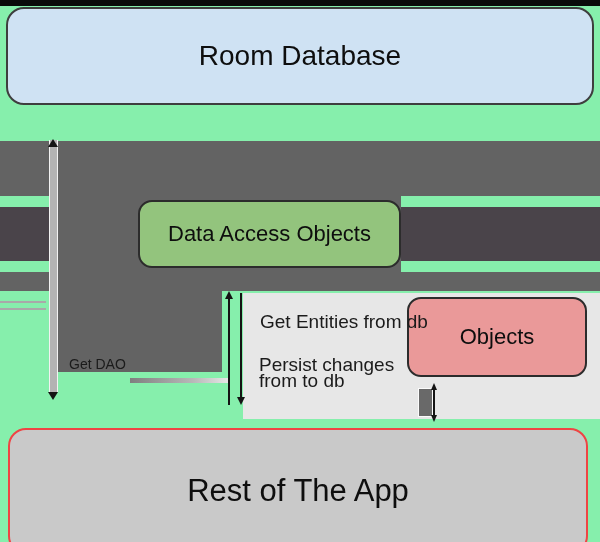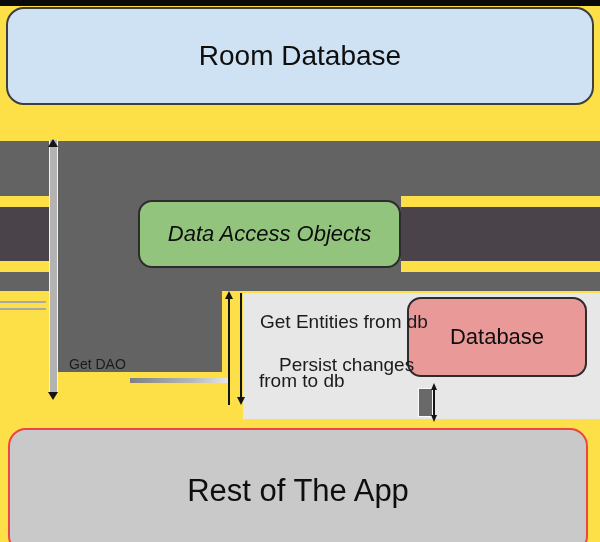--- a/index.html
+++ b/index.html
@@ -1,38 +1,38 @@
 <!DOCTYPE html>
 <html><head>
 <meta charset="utf-8">
 <style>
   html, body { margin: 0; padding: 0; background: #ffffff; }
   .stage {
     position: relative;
     width: 600px;
     height: 542px;
-    background: #fde047;
+    background: #86efac;
     overflow: hidden;
     font-family: "Liberation Sans", "DejaVu Sans", sans-serif;
   }
   .abs { position: absolute; }
 
   
   .letterbox { left: 0; top: 0; width: 600px; height: 6px; background: #0a0a0a; }
 
   
   .node {
     box-sizing: border-box;
     display: flex;
     align-items: center;
     justify-content: center;
     color: #0e0e0e;
   }
   .node-room     { left: 6px;   top: 7px;   width: 588px; height: 98px;  border: 2px solid #3e3e3e; border-radius: 18px; font-size: 28px; }
-  .node-dao      { left: 138px; top: 200px; width: 263px; height: 68px;  border: 2px solid #2c2c2c; border-radius: 14px; font-size: 22px; font-style: italic; }
+  .node-dao      { left: 138px; top: 200px; width: 263px; height: 68px;  border: 2px solid #2c2c2c; border-radius: 14px; font-size: 22px; }
   .node-entities { left: 407px; top: 297px; width: 180px; height: 80px;  border: 2px solid #2c2c2c; border-radius: 14px; font-size: 22px; }
   .node-rest     { left: 8px;   top: 428px; width: 580px; height: 126px; border: 2px solid #ef4444; border-radius: 18px; font-size: 31px; }
 
   
   .stripe-a   { left: 0;    top: 141px; width: 600px; height: 55px; }
   .stripe-b   { left: 0;    top: 207px; width: 600px; height: 54px; }
   .stripe-c   { left: 0;    top: 272px; width: 600px; height: 19px; }
   .block-up   { left: 58px; top: 141px; width: 343px; height: 149px; }
   .block-low  { left: 58px; top: 141px; width: 164px; height: 231px; }
 
@@ -95,30 +95,30 @@
   <div class="abs small-label" style="left:69px;top:356px;font-size:14px;">Get DAO</div>
   <div class="abs getdao-grad"></div>
 
   <div class="abs node node-dao" style="background-color: rgb(147, 196, 125);">
     <span>Data Access Objects</span>
   </div>
 
   <div class="abs panel" style="background-color: rgb(231, 231, 231);"></div>
 
   <div class="abs node node-entities" style="background-color: rgb(234, 153, 153);">
-    <span>Database</span>
+    <span>Objects</span>
   </div>
 
   <div class="abs vline" style="left:228px;top:297px;height:108px;"></div>
   <div class="abs tri tri-up-thin" style="left:225px;top:291px;"></div>
   <div class="abs vline" style="left:240px;top:293px;height:105px;"></div>
   <div class="abs tri tri-down-thin" style="left:237px;top:397px;"></div>
 
   <div class="abs small-label" style="left:260px;top:314px;">Get Entities from db</div>
-  <div class="abs small-label" style="left:259px;top:357px;margin-left:20px;">Persist changes</div>
+  <div class="abs small-label" style="left:259px;top:357px;">Persist changes</div>
   <div class="abs small-label" style="left:259px;top:373px;">from to db</div>
 
   <div class="abs getset-bar" style="background-color: rgb(105, 105, 105);"></div>
   <div class="abs vline" style="left:433px;top:388px;height:28px;width:1.5px;"></div>
   <div class="abs tri tri-up-sm" style="left:431px;top:383px;"></div>
   <div class="abs tri tri-down-sm" style="left:431px;top:415px;"></div>
 
   <div class="abs node node-rest" style="background-color: rgb(201, 201, 201);">
     <span>Rest of The App</span>
   </div>

